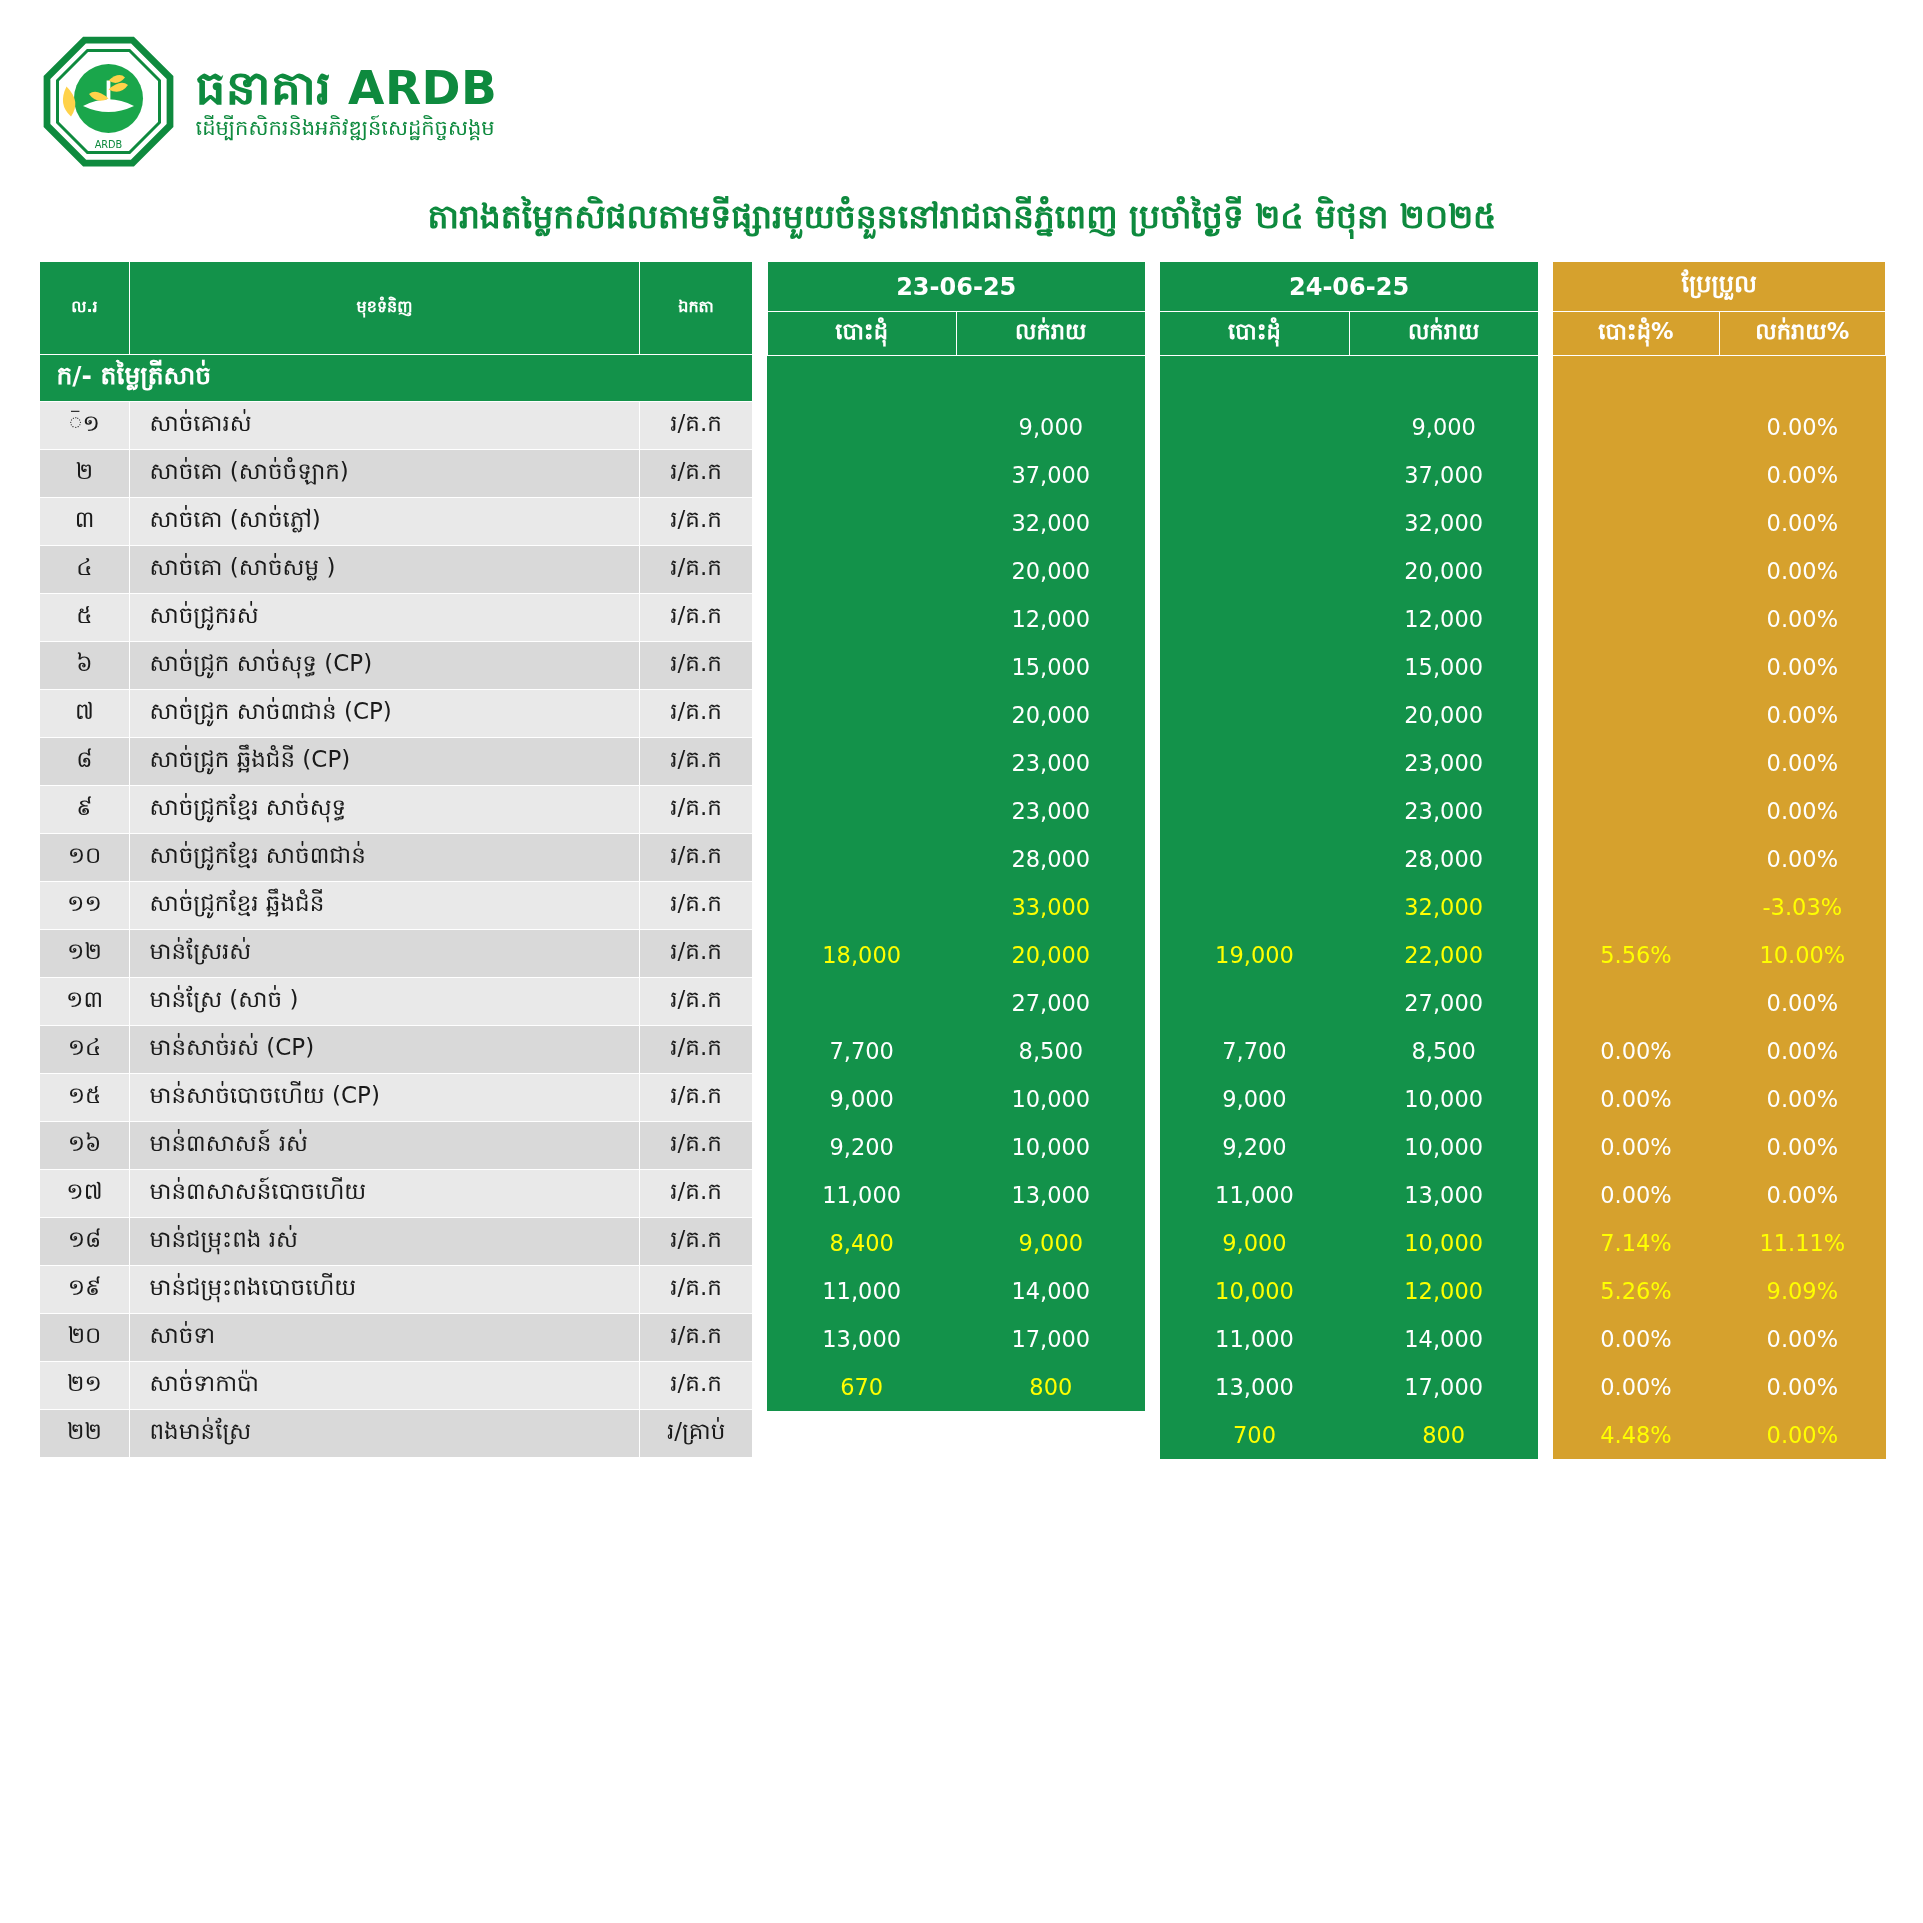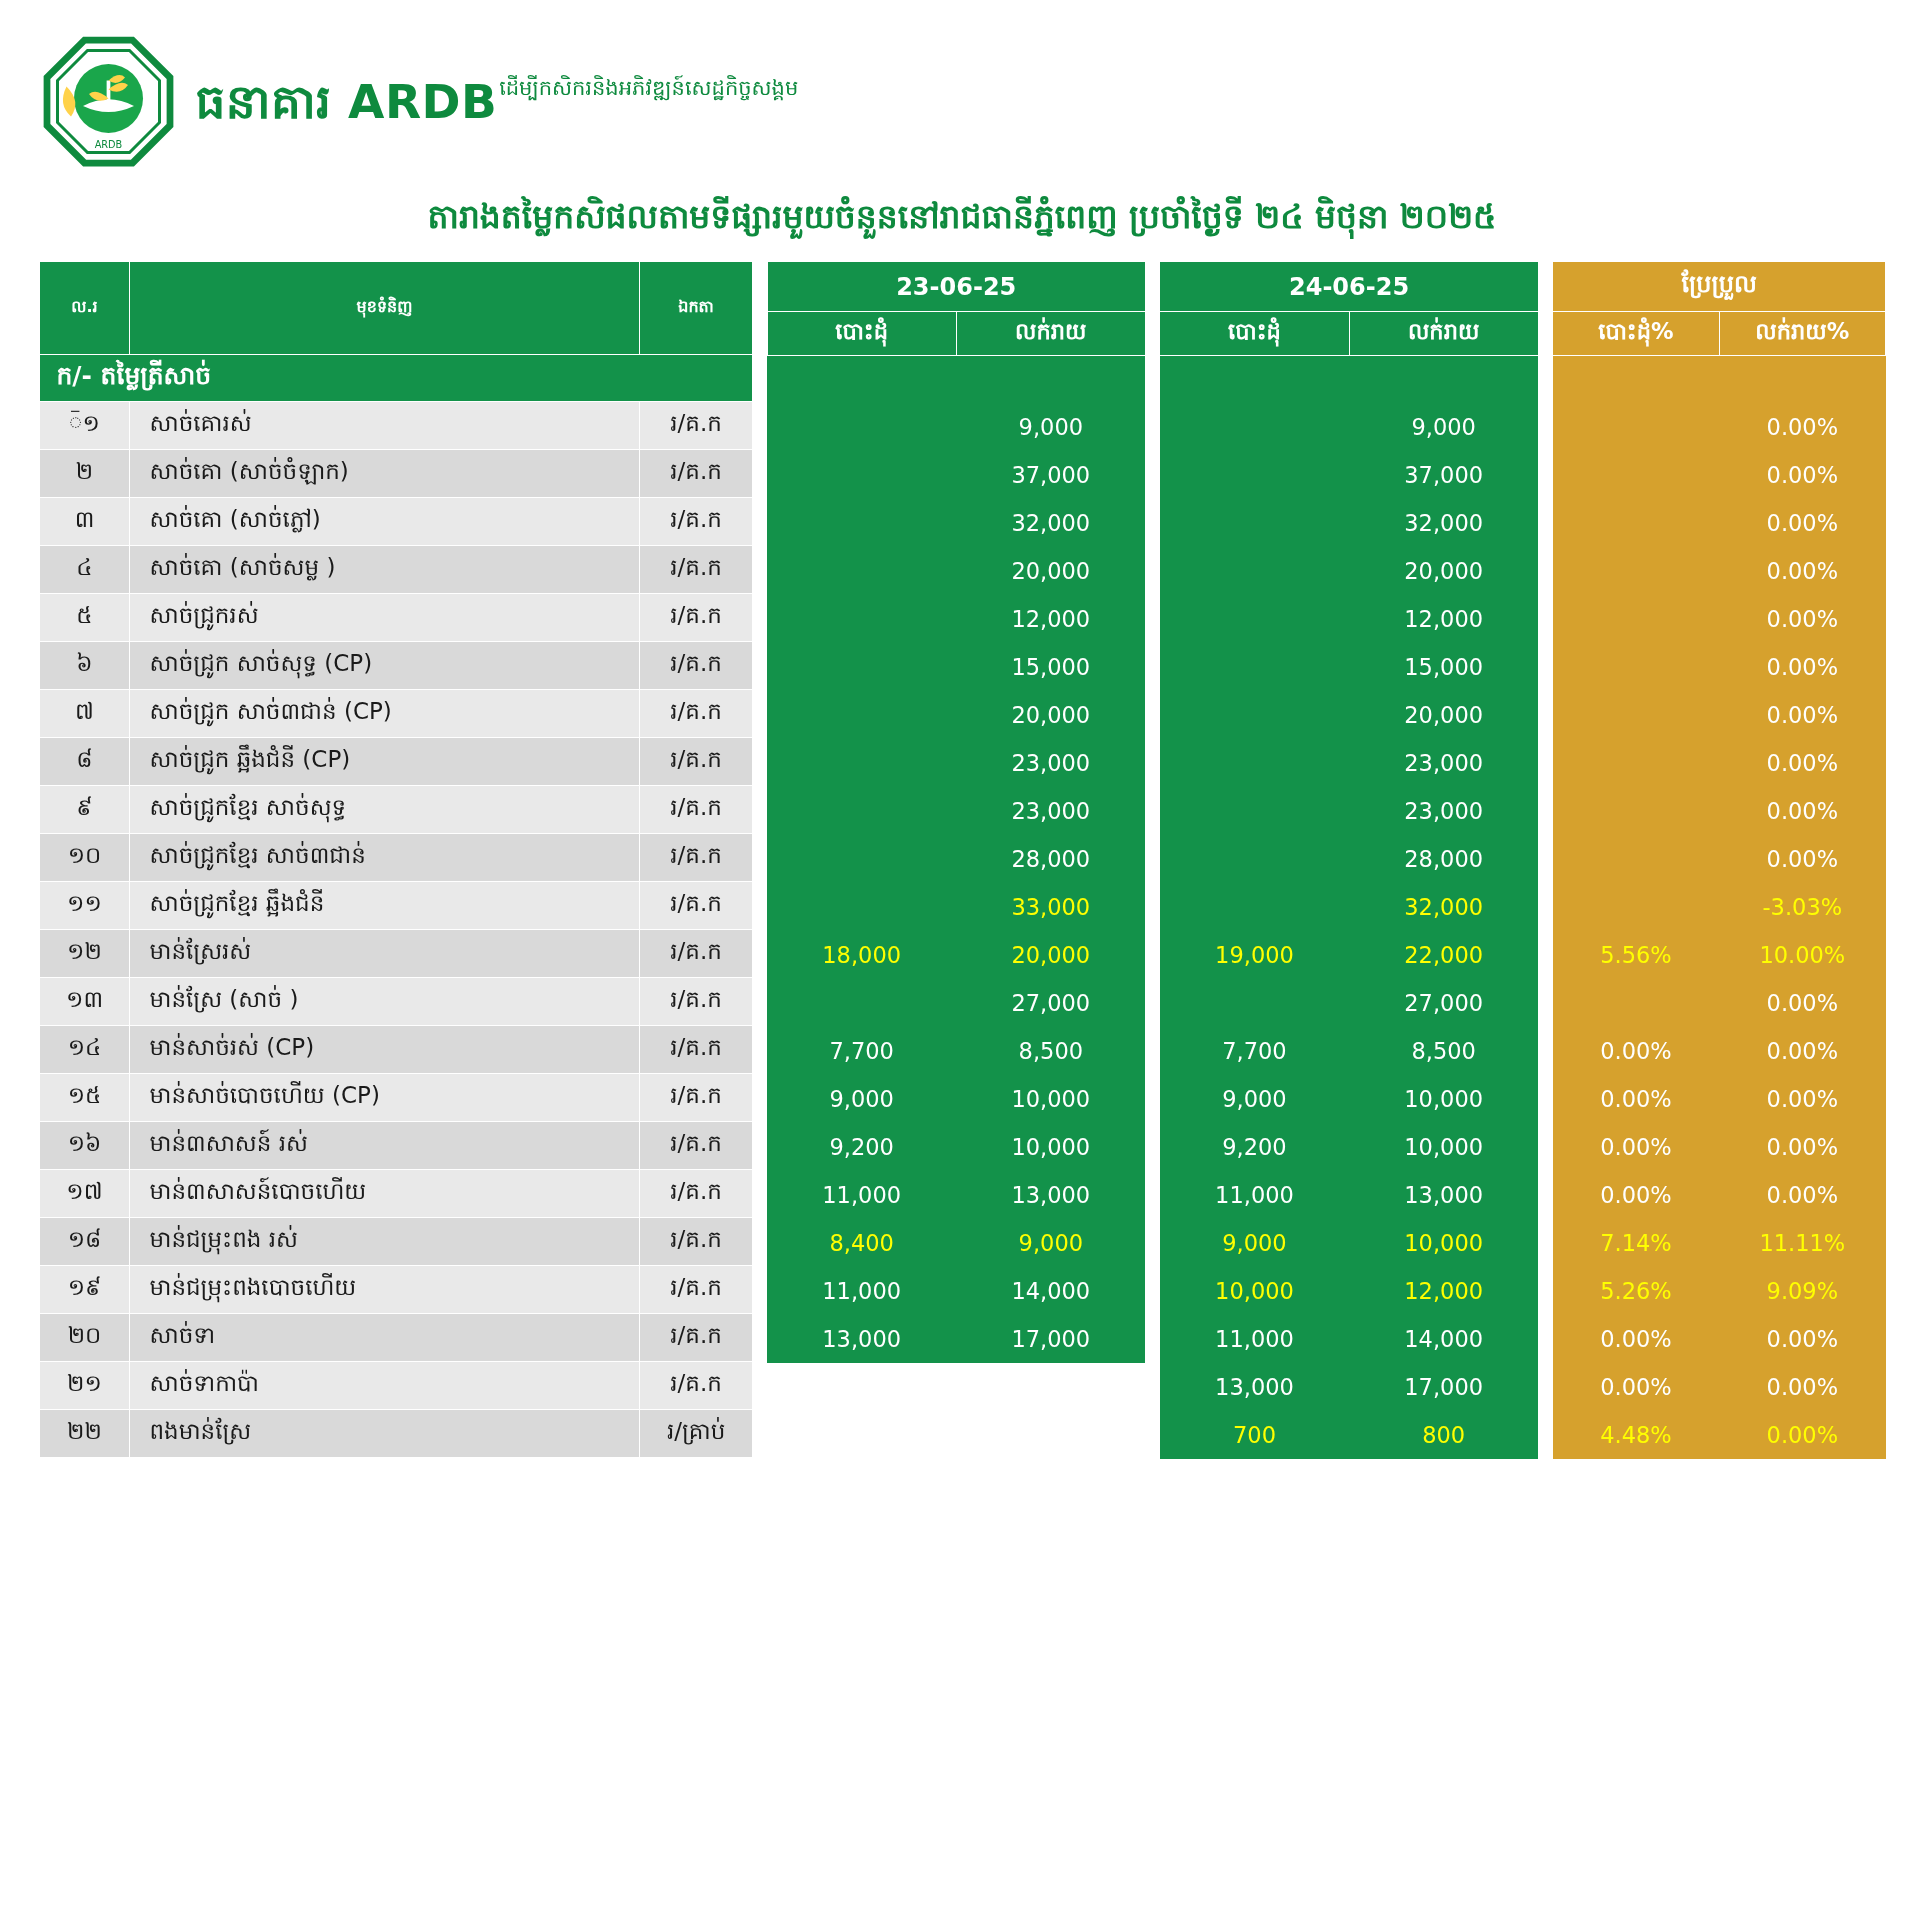--- a/index.html
+++ b/index.html
@@ -21,21 +21,21 @@
     align-items: center;
     padding: 34px 0 0 41px;
     gap: 19.5px;
   }
   .logo-mark {
     width: 135px; height: 135px;
     position: relative;
     flex: 0 0 auto;
   }
   .logo-mark svg { display: block; }
-  .logo-text { display: flex; flex-direction: row; justify-content: flex-end; gap: 2px; }
+  .logo-text { display: flex; flex-direction: column; justify-content: flex-end; gap: 2px; }
   .logo-title {
     font-size: 47px;
     font-weight: bold;
     color: #0e8a3e;
     letter-spacing: 0.4px;
     line-height: 1.1;
   }
   .logo-sub {
     font-size: 21px;
     color: #0e8a3e;
@@ -389,20 +389,24 @@
               <td class="dcell hl">9,000</td>
             </tr>
             <tr>
               <td class="dcell">11,000</td>
               <td class="dcell">14,000</td>
             </tr>
             <tr>
               <td class="dcell">13,000</td>
               <td class="dcell">17,000</td>
             </tr>
+            <tr>
+              <td class="dcell hl">670</td>
+              <td class="dcell hl">800</td>
+            </tr>
           </tbody>
       </table>
     </div>
 
     <div class="gap"></div>
 
     <div class="block block-d2">
       <table>
         <colgroup>
             <col style="width:50%">

